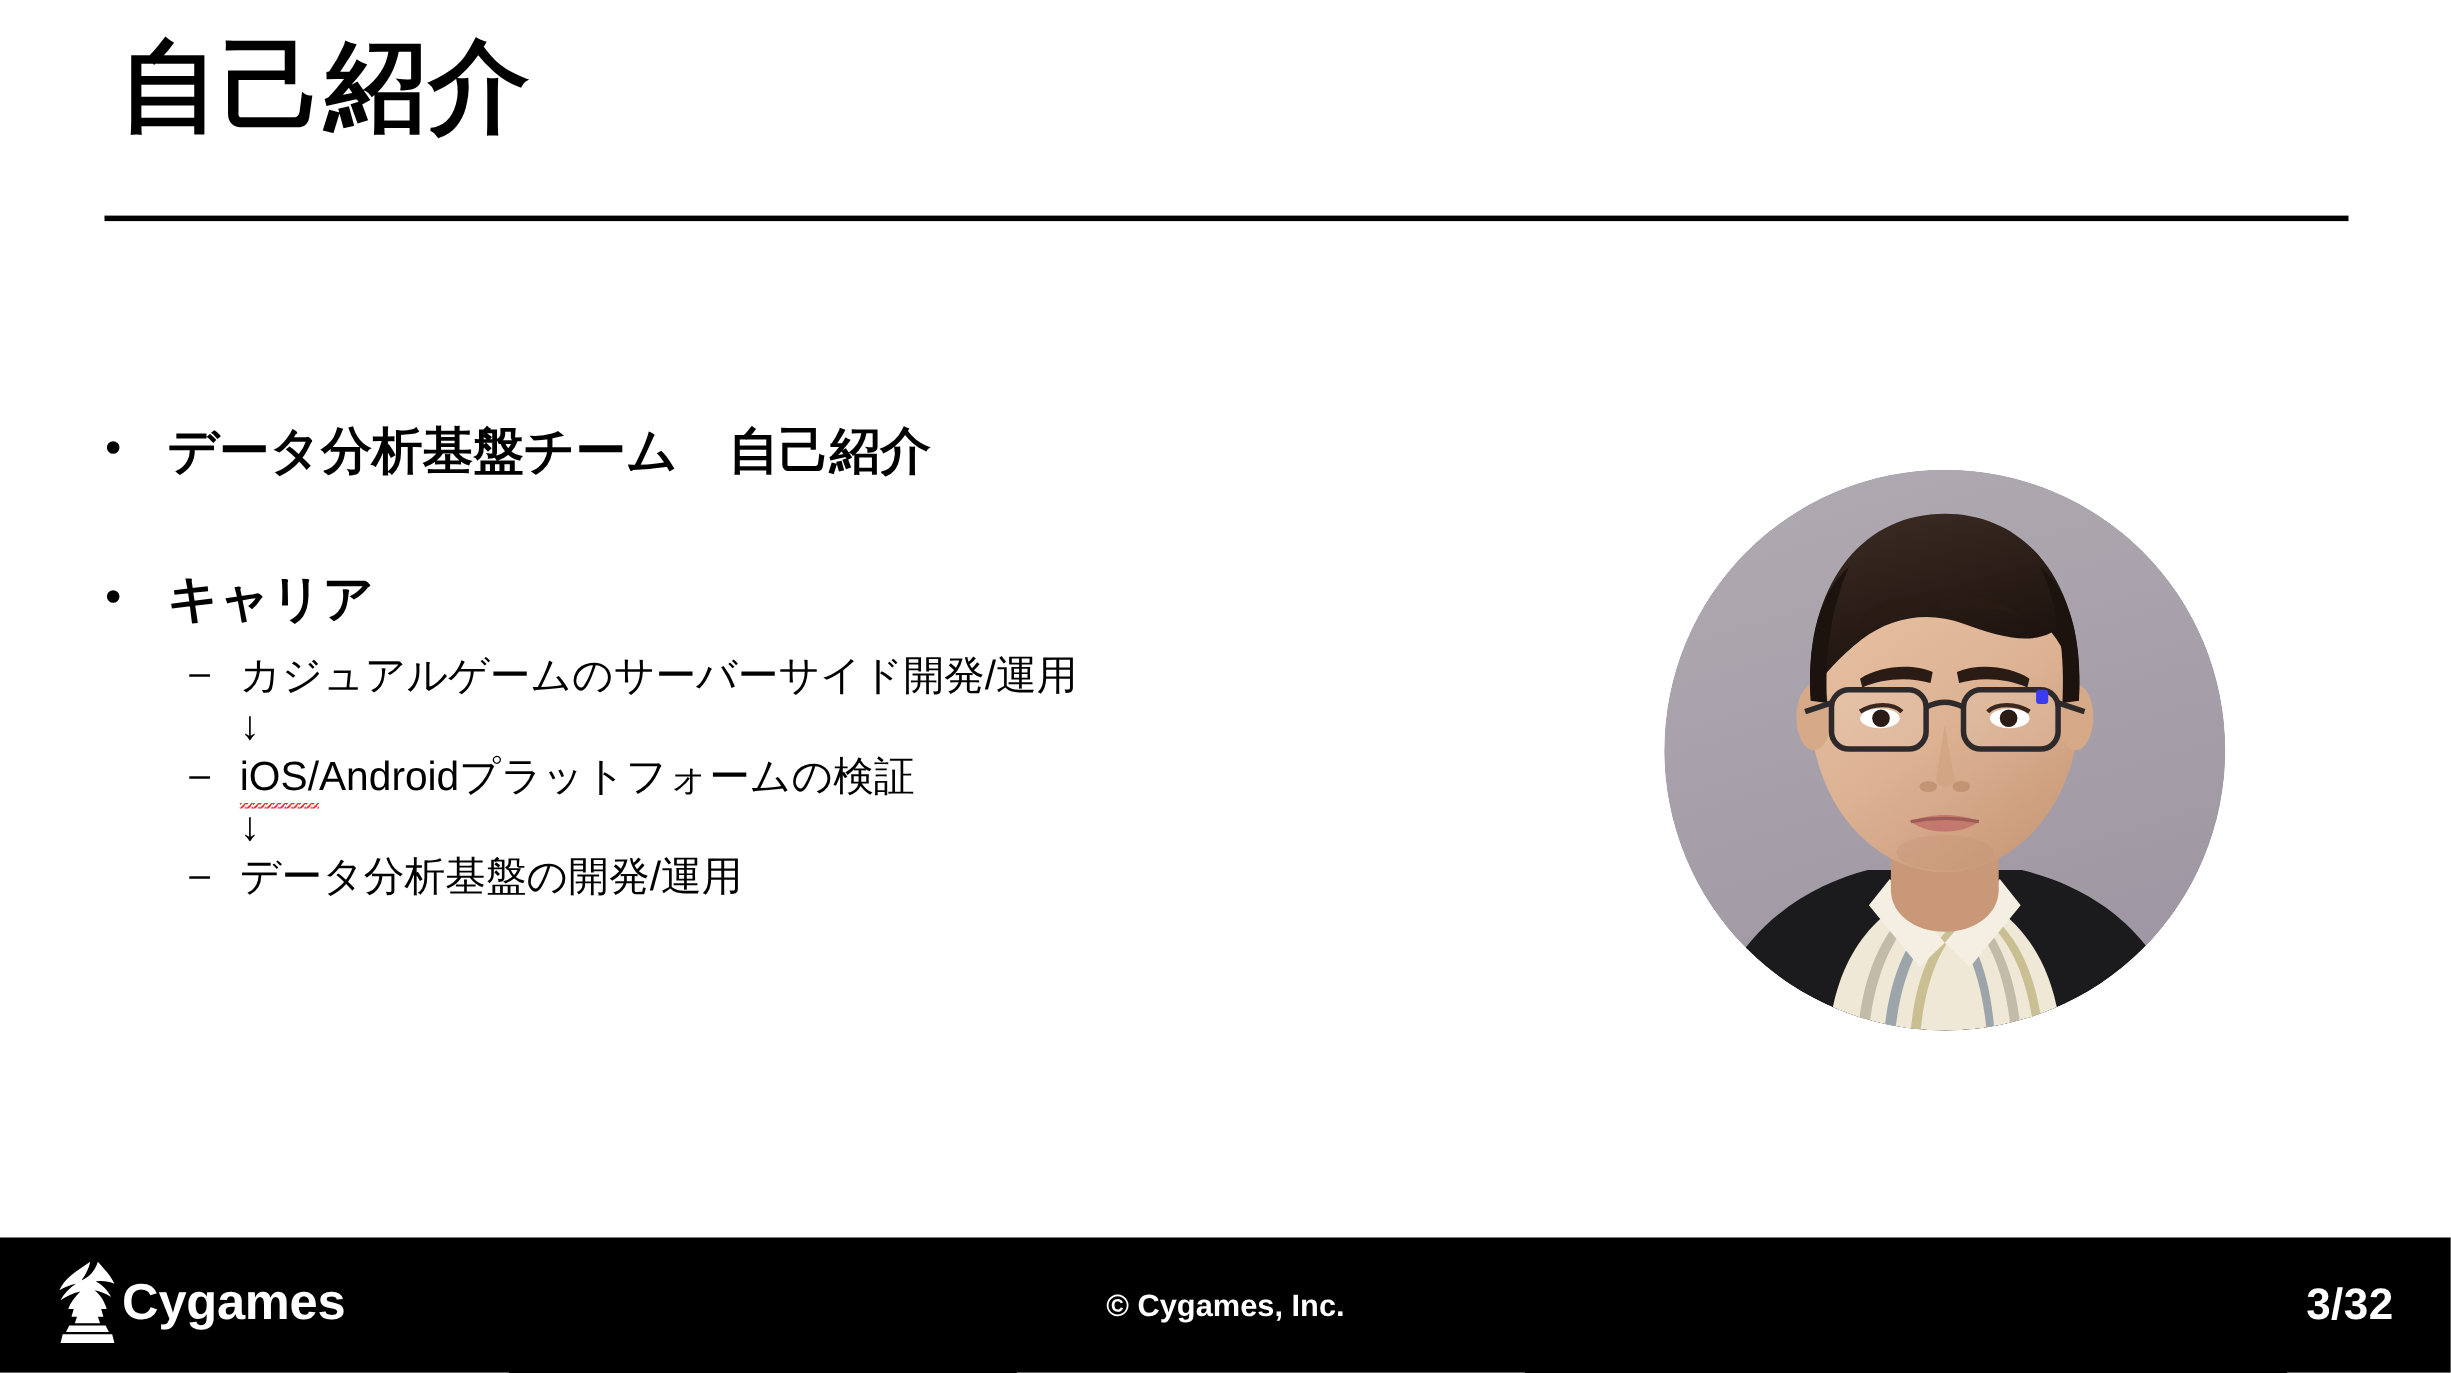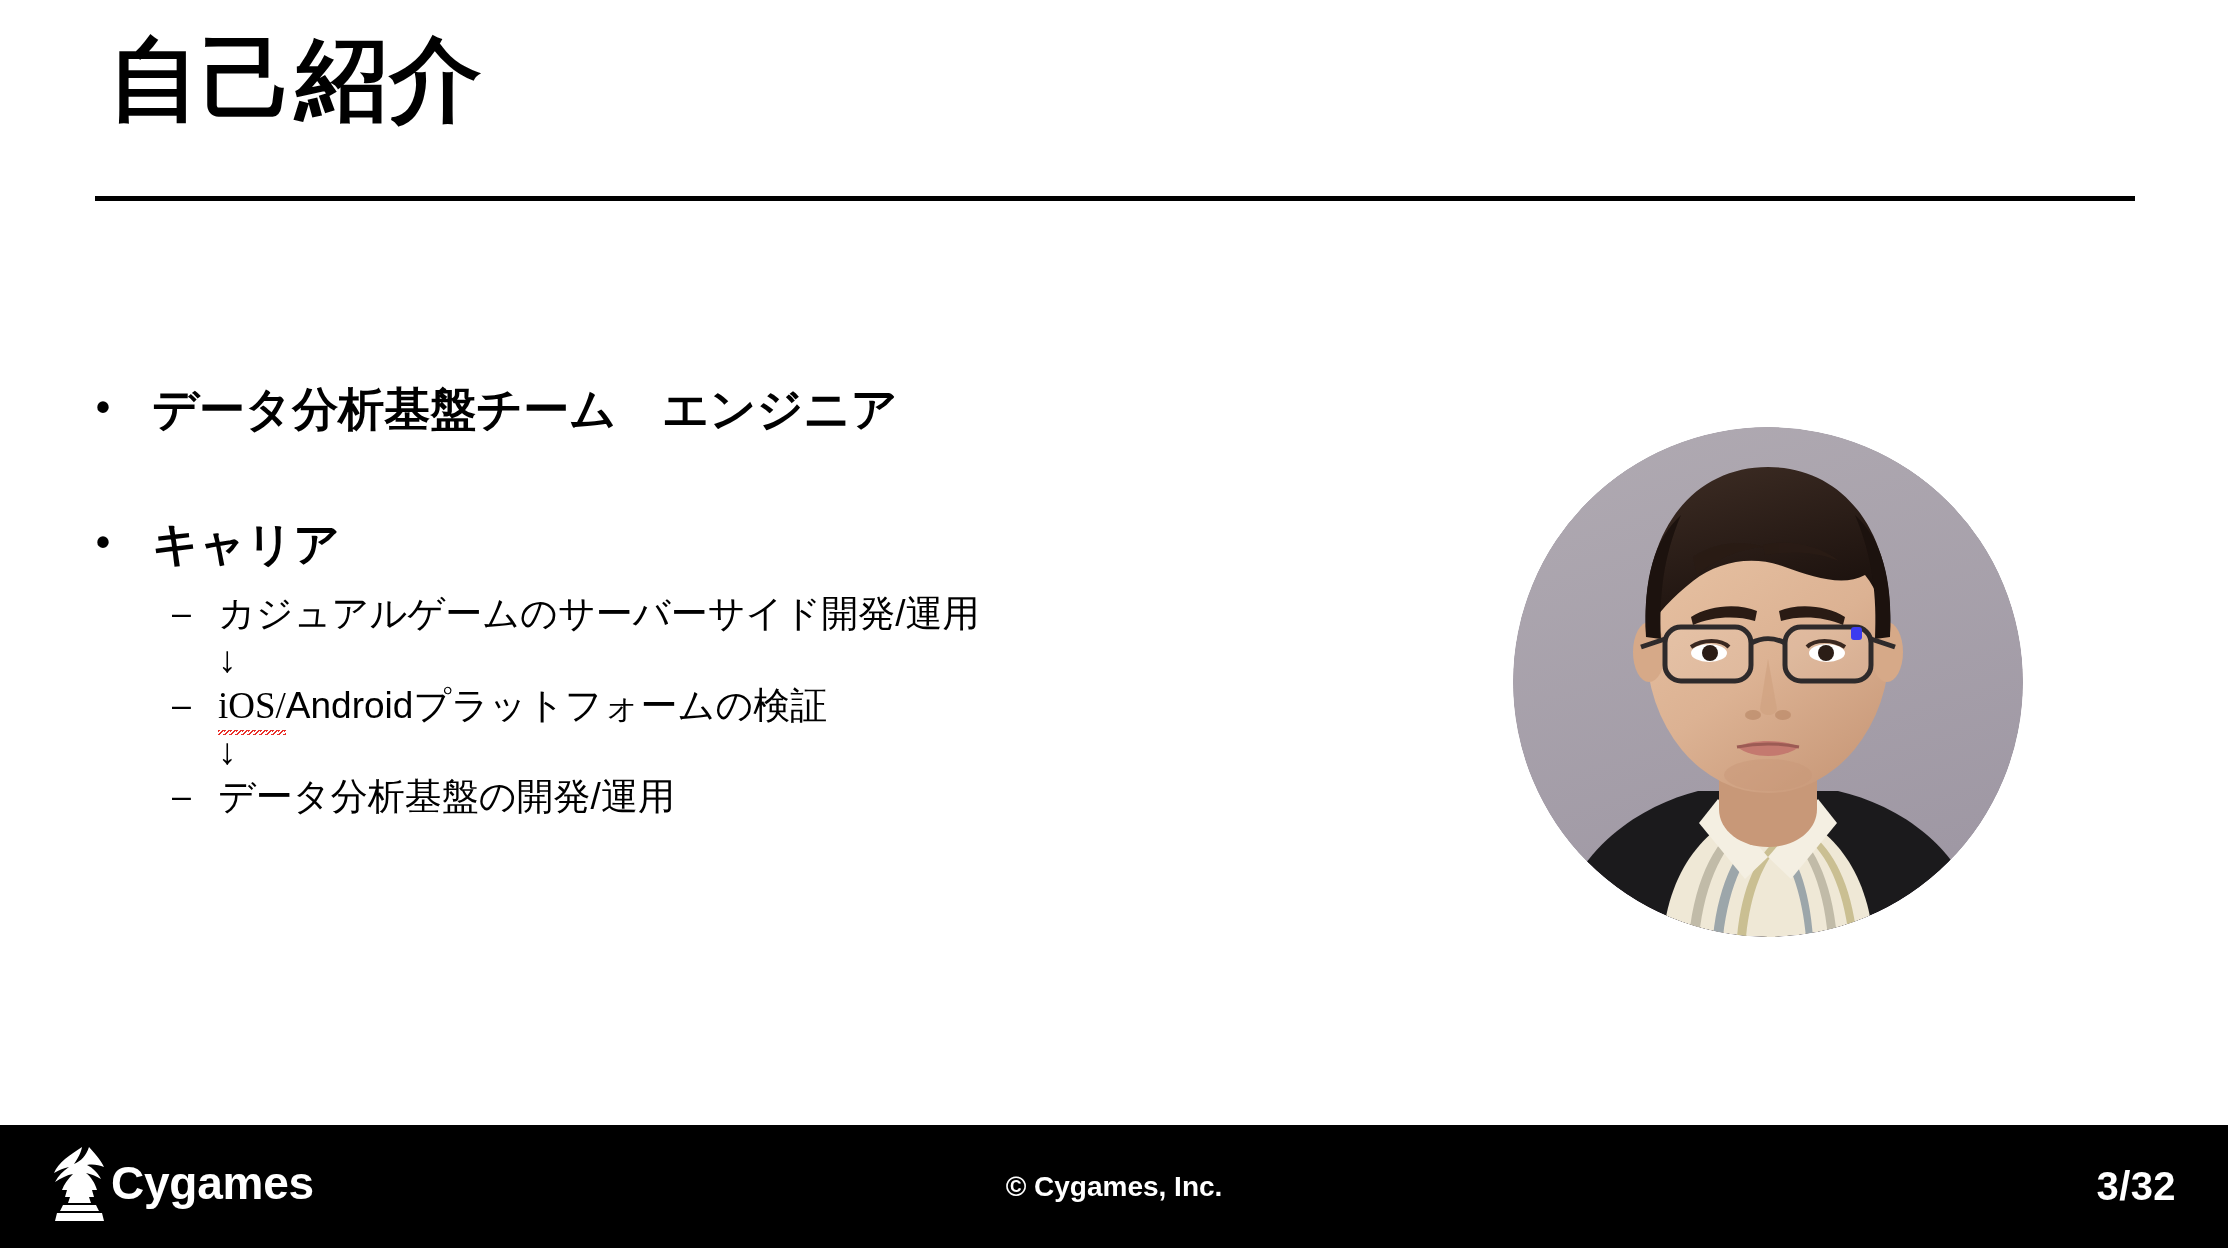--- a/index.html
+++ b/index.html
@@ -89,21 +89,20 @@
     line-height:1.34;
   }
   .bullet-l2 .txt {
     flex:1 1 auto;
     white-space:nowrap;
     position:relative;
   }
   .spell-error {
     position:relative;
     display:inline-block;
-    font-family:Liberation Serif, serif;
   }
   .spell-error::after {
     content:"";
     position:absolute;
     left:0; right:0; bottom:-5px;
     height:5px;
     background-image:
       repeating-linear-gradient(135deg,
         #e8302a 0px, #e8302a 1.6px,
         transparent 1.6px, transparent 3.2px);
@@ -184,21 +183,21 @@
 <div class="slide">
 
   <div class="slide-title">自己紹介</div>
   <div class="title-rule"></div>
 
 
   <div class="body-area">
 
     <div class="bullet-l1">
       <span class="dot">•</span>
-      <span class="txt">データ分析基盤チーム　エンジニア</span>
+      <span class="txt">データ分析基盤チーム　自己紹介</span>
     </div>
 
     <div class="gap-block"></div>
 
     <div class="bullet-l1">
       <span class="dot">•</span>
       <span class="txt">キャリア</span>
     </div>
 
     <div class="sub-list">

